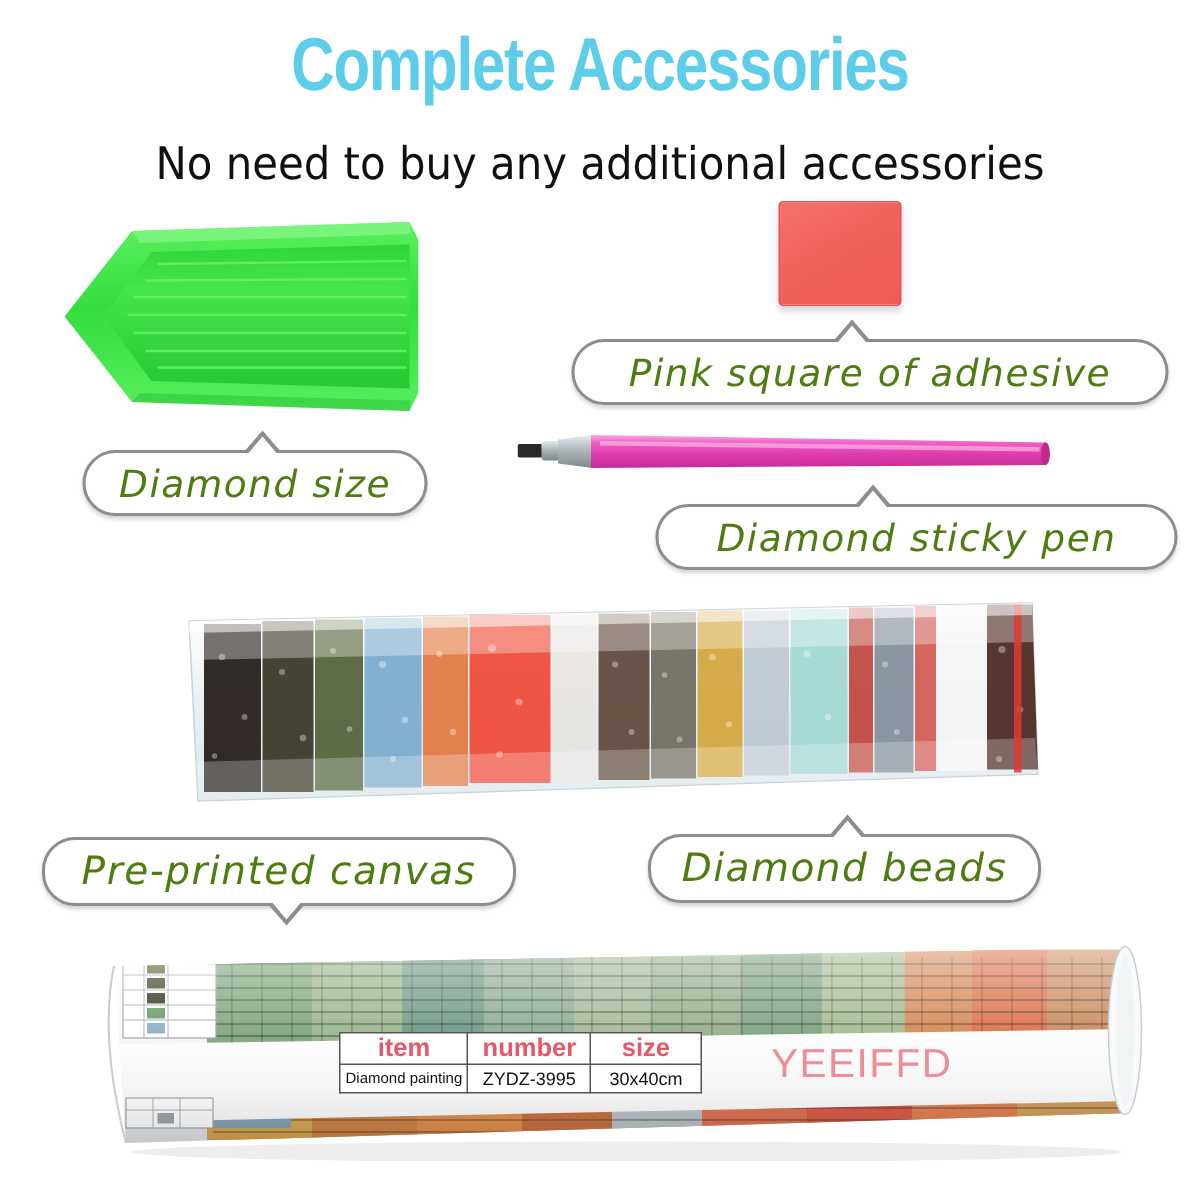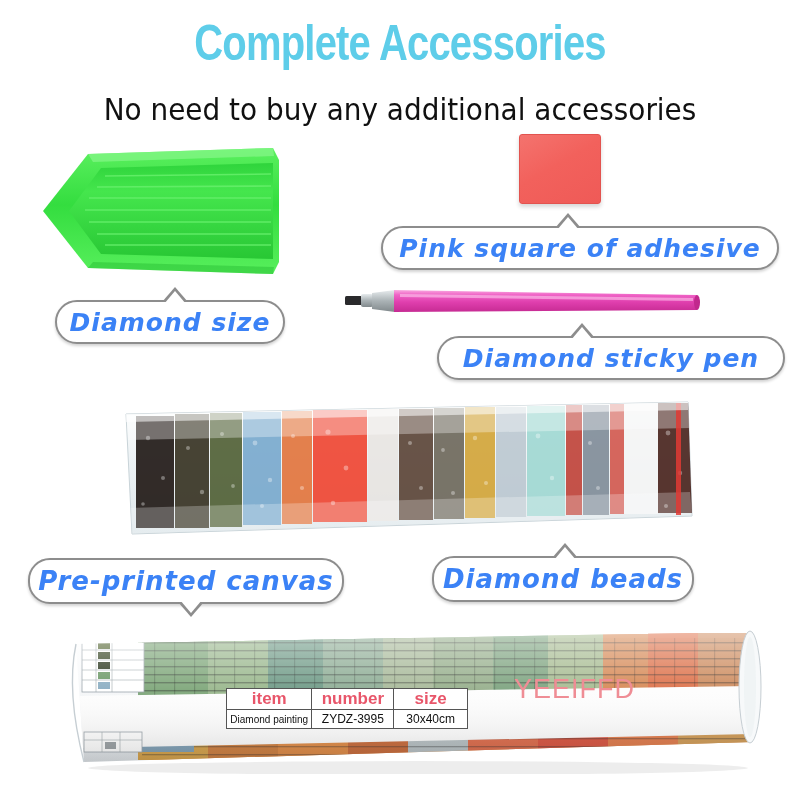--- a/index.html
+++ b/index.html
@@ -42,22 +42,22 @@
 
   
   .bubble {
     position:absolute;
     background:#ffffff;
     border:2px solid #8d8d8d;
     border-radius:22px;
     display:flex; align-items:center; justify-content:center;
     font-family:"DejaVu Sans", sans-serif;
     font-style:italic;
-    font-weight:bold;
-    color:#3b82f6;
+    font-weight:normal;
+    color:#4d7c0f;
     white-space:nowrap;
     box-shadow:0 2px 3px rgba(0,0,0,0.18);
     z-index:40;
   }
   .bubble .btxt { letter-spacing:1px; }
   
   .tail-up, .tail-up-in { position:absolute; width:0; height:0; }
   .tail-up {
     border-left:13px solid transparent;
     border-right:13px solid transparent;
@@ -435,21 +435,21 @@
       <td class="lbl-head" style="width:82px;">number</td>
       <td class="lbl-head" style="width:74px;">size</td>
     </tr>
     <tr>
       <td class="lbl-val small">Diamond painting</td>
       <td class="lbl-val">ZYDZ-3995</td>
       <td class="lbl-val">30x40cm</td>
     </tr>
   </tbody>
     </table>
-  <div id="brand" style="left:514px; top:674px;">YEEIFFD</div>
+  <div id="brand" style="left:514px; top:694px;">YEEIFFD</div>
 
   <div class="bubble" style="left:55px; top:300px; width:230px; height:44px; font-size:25px;">
     <span class="tail-up" style="left:105px;"></span>
     <span class="tail-up-in" style="left:105px;"></span>
     <span class="btxt">Diamond size</span>
   </div>
 
   <div class="bubble" style="left:381px; top:226px; width:398px; height:44px; font-size:25px;">
     <span class="tail-up" style="left:172px;"></span>
     <span class="tail-up-in" style="left:172px;"></span>

